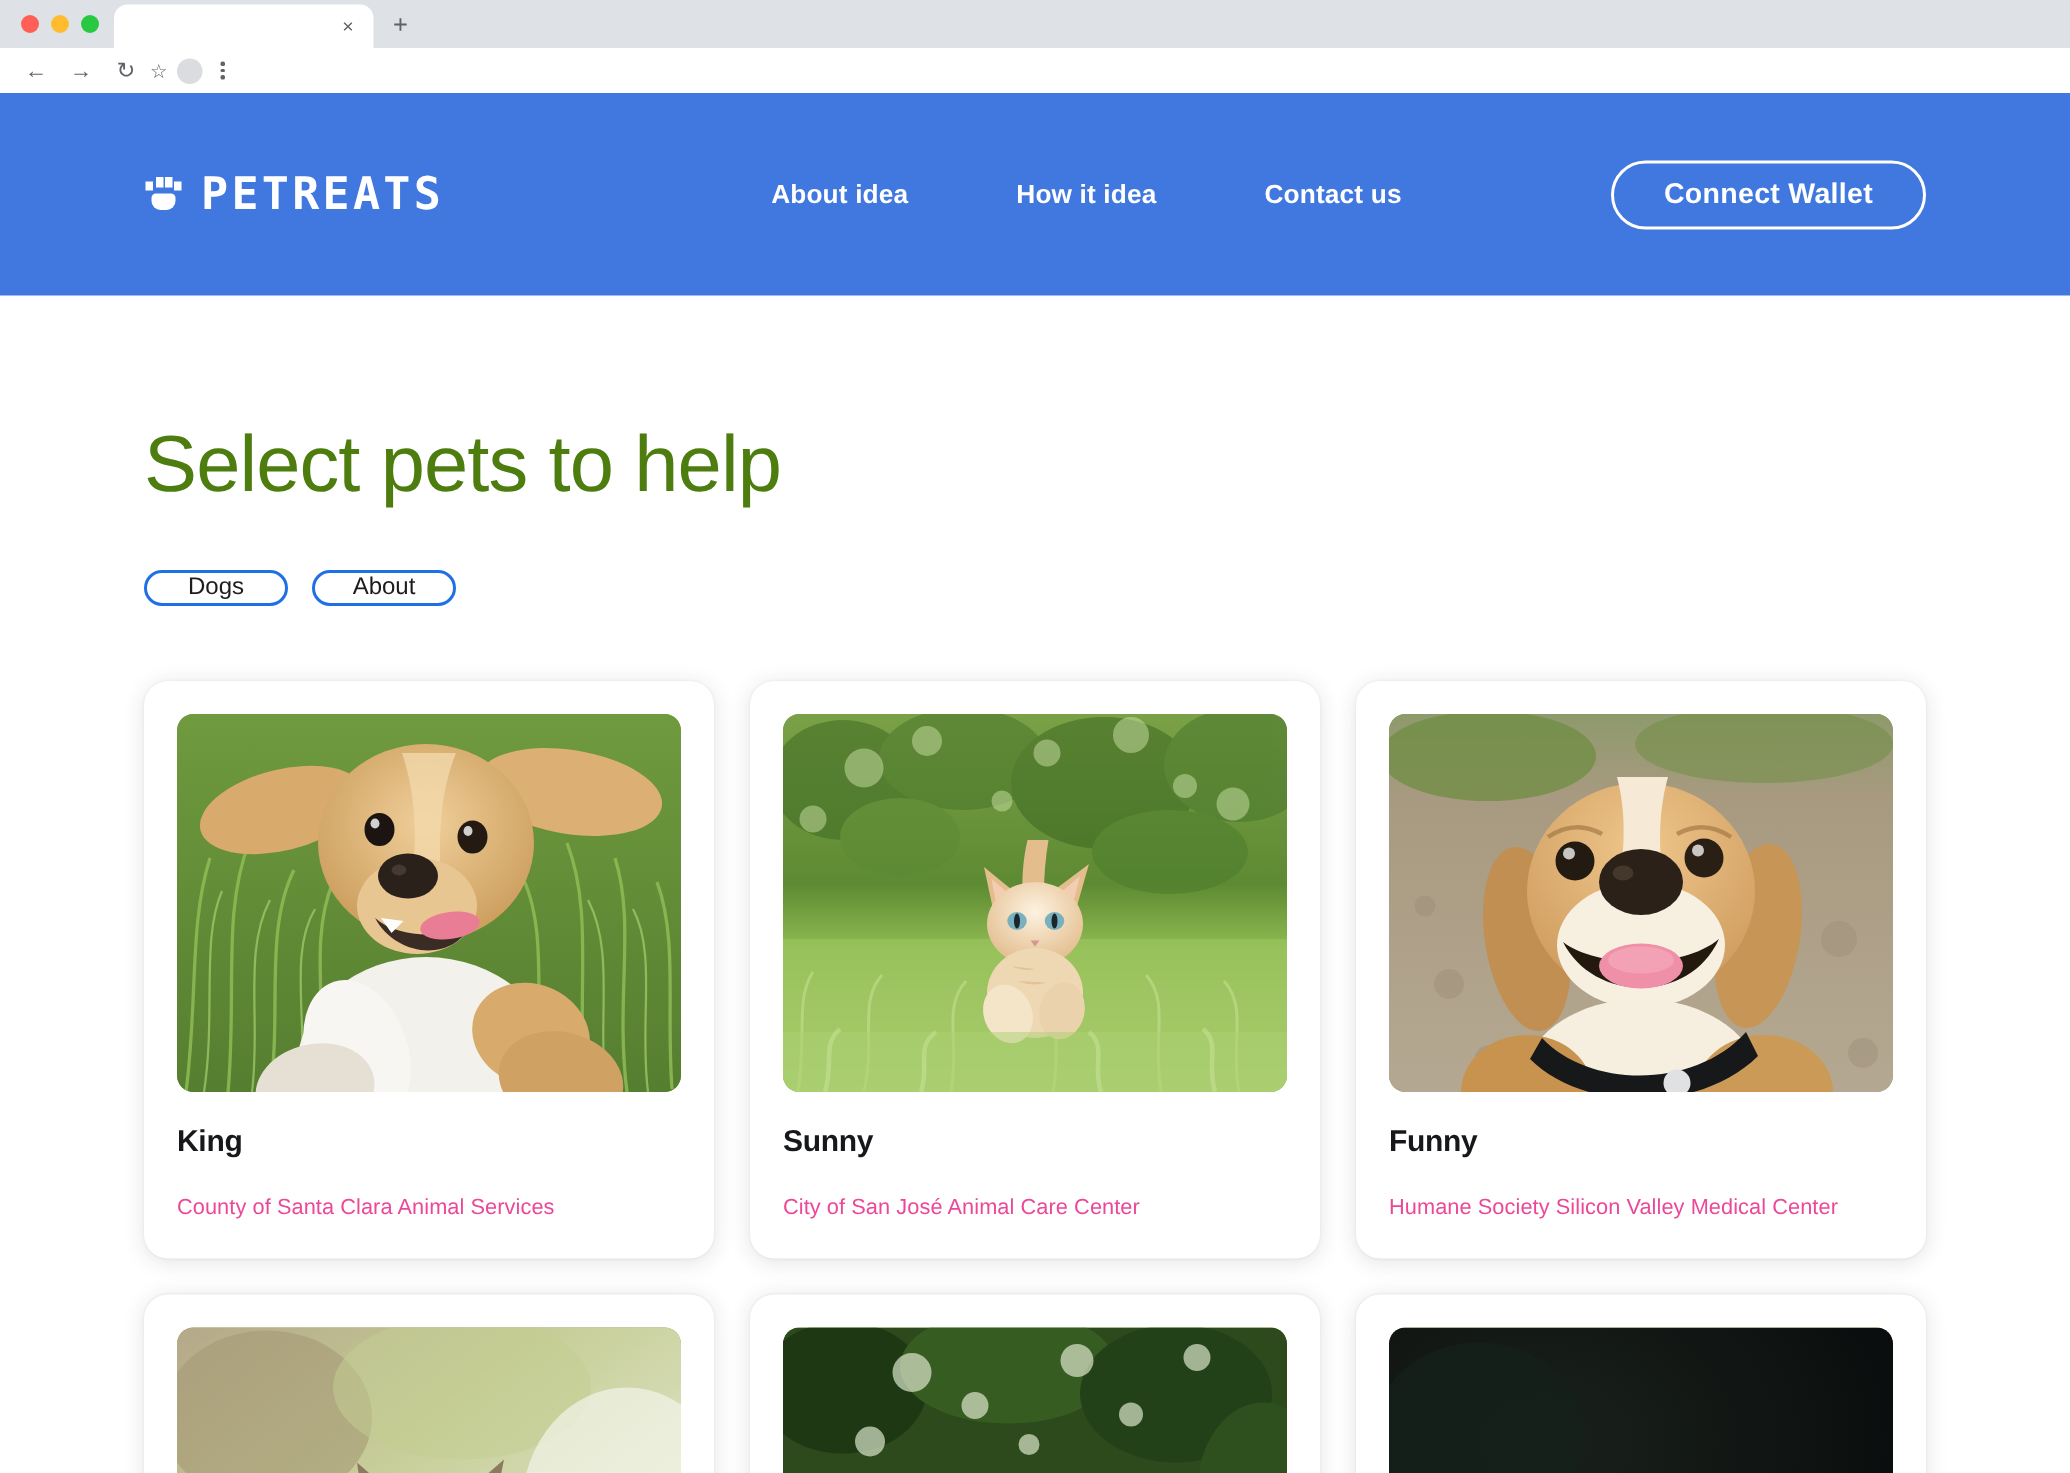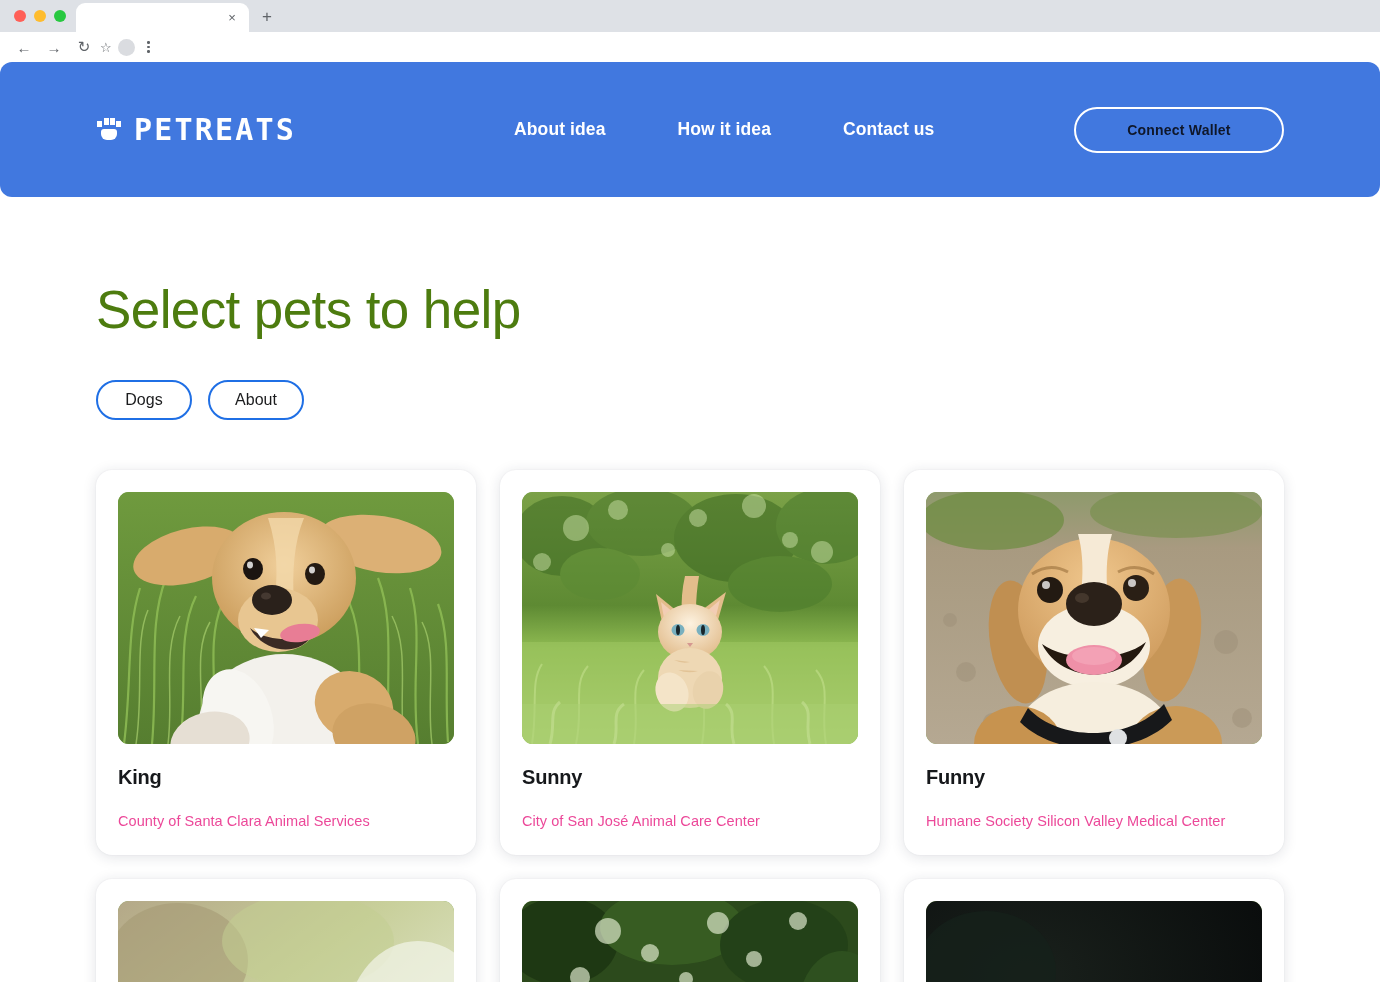--- a/index.html
+++ b/index.html
@@ -120,21 +120,20 @@
     position: relative;
   }
 
   
   .site-header {
     height: 135px;
     background: #4178df;
     display: flex;
     align-items: center;
     padding: 17px 96px;
-    border-radius: 12px;
   }
   .logo {
     display: flex;
     align-items: center;
     gap: 12px;
     cursor: pointer;
   }
   .paw {
     width: 26px;
     height: 26px;
@@ -176,22 +175,22 @@
     cursor: pointer;
   }
 
   .wallet-btn {
     margin-left: auto;
     width: 210px;
     height: 46px;
     border: 2.5px solid #ffffff;
     border-radius: 26px;
     background: transparent;
-    color: #0f172a;
-    font-size: 14px;
+    color: #ffffff;
+    font-size: 19px;
     font-weight: 600;
     font-family: "Liberation Sans", sans-serif;
     cursor: pointer;
     letter-spacing: .2px;
   }
 
   
   .content { padding: 0 96px; }
 
   .page-title {
@@ -203,21 +202,21 @@
     line-height: 1;
   }
 
   .filters {
     display: flex;
     gap: 16px;
     margin-top: 44px;
   }
   .chip {
     min-width: 96px;
-    height: 40px;
+    height: 24px;
     padding: 0 22px;
     border: 2px solid #1f6fe5;
     border-radius: 20px;
     background: #ffffff;
     color: #1b1c1e;
     font-size: 16px;
     font-family: "Liberation Sans", sans-serif;
     cursor: pointer;
     display: flex;
     align-items: center;

